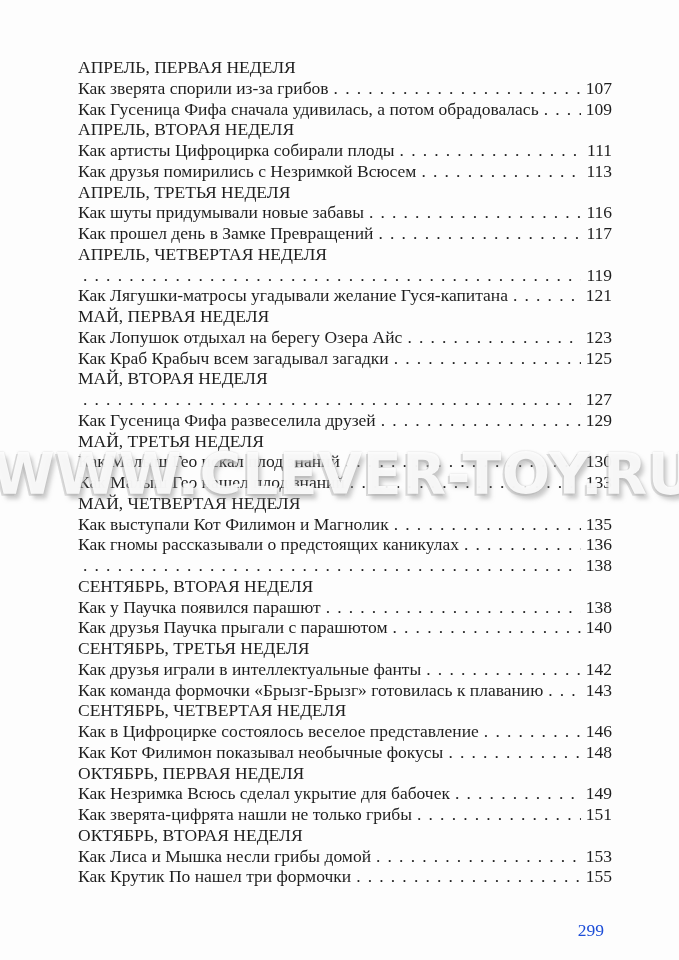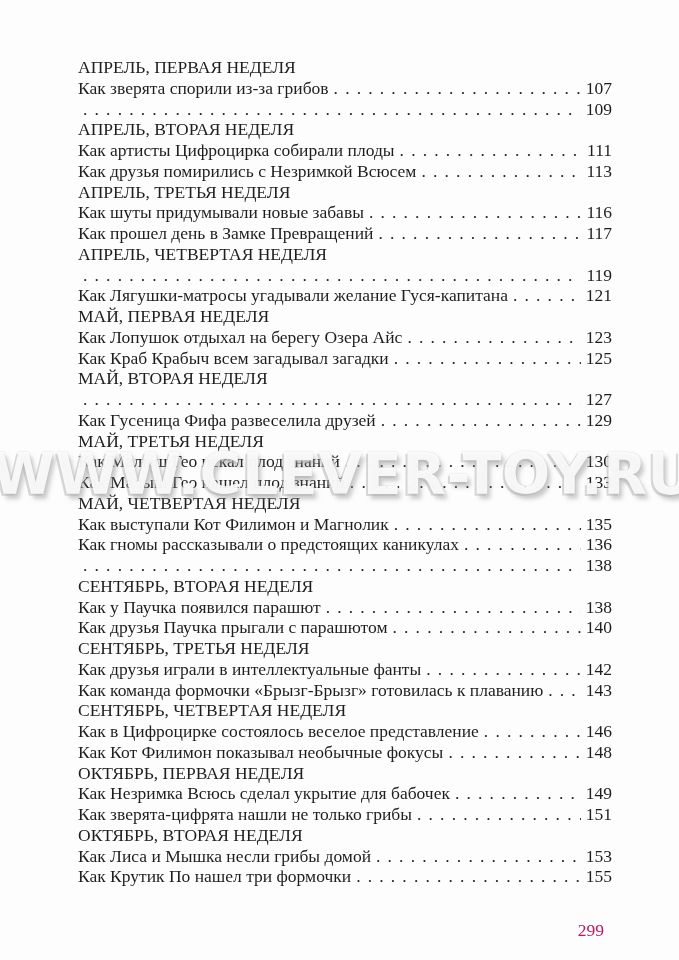--- a/index.html
+++ b/index.html
@@ -64,37 +64,38 @@
       -2px 2px 0 rgba(178, 178, 178, 0.45),
       3px 5px 4px rgba(150, 150, 150, 0.50),
       0 0 2px rgba(175, 175, 175, 0.55);
   }
   .page-number {
     position: absolute;
     right: 75px;
     bottom: 19px;
     font-size: 17.5px;
     font-family: "Liberation Serif", serif;
-    color: #be185d;
+    color: #1d4ed8;
   }
 </style>
 </head>
 <body>
 
 <div class="page">
   <div class="toc">
       <div class="row heading">
         <span class="t">АПРЕЛЬ, ПЕРВАЯ НЕДЕЛЯ</span>
       </div>
       <div class="row item">
         <span class="t">Как зверята спорили из-за грибов</span>
         <span class="leader">. . . . . . . . . . . . . . . . . . . . . . . . . . . . . . . . . . . . . . . . . . . . . . . . . . . . . . . . . . . . . . . . . . . . . . . . . . . . . . . . . . . . . . . . . . </span>
         <span class="pg">107</span>
       </div>
       <div class="row item">
+        <span class="t">Как Гусеница Фифа сначала удивилась, а потом обрадовалась</span>
         <span class="leader">. . . . . . . . . . . . . . . . . . . . . . . . . . . . . . . . . . . . . . . . . . . . . . . . . . . . . . . . . . . . . . . . . . . . . . . . . . . . . . . . . . . . . . . . . . </span>
         <span class="pg">109</span>
       </div>
       <div class="row heading">
         <span class="t">АПРЕЛЬ, ВТОРАЯ НЕДЕЛЯ</span>
       </div>
       <div class="row item">
         <span class="t">Как артисты Цифроцирка собирали плоды</span>
         <span class="leader">. . . . . . . . . . . . . . . . . . . . . . . . . . . . . . . . . . . . . . . . . . . . . . . . . . . . . . . . . . . . . . . . . . . . . . . . . . . . . . . . . . . . . . . . . . </span>
         <span class="pg">111</span>

